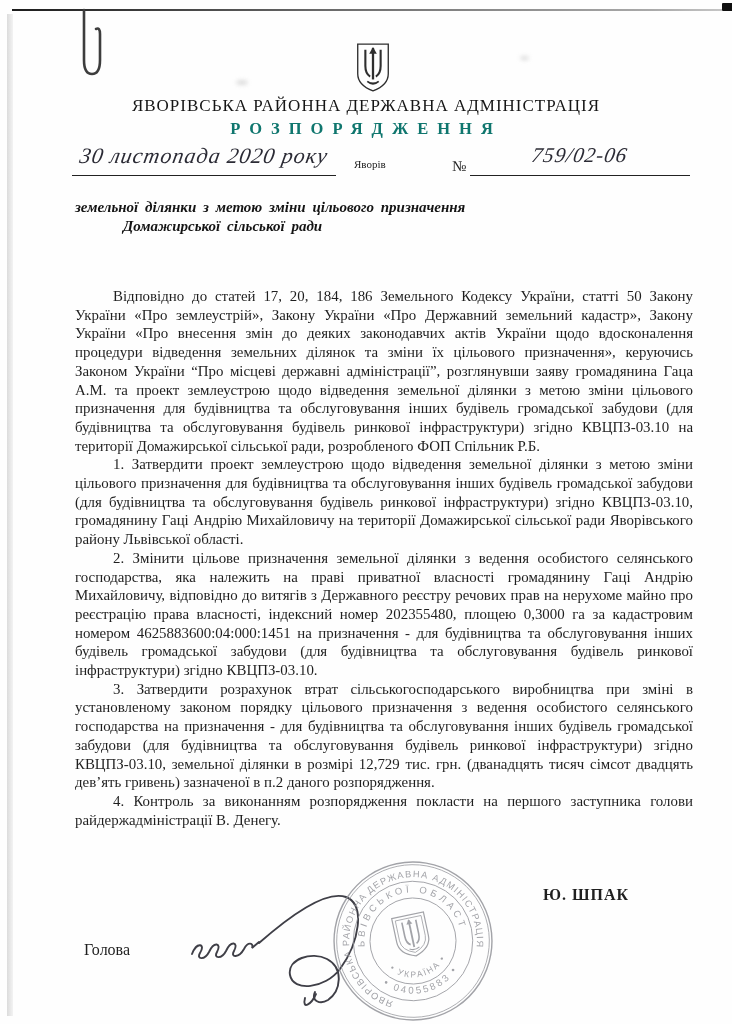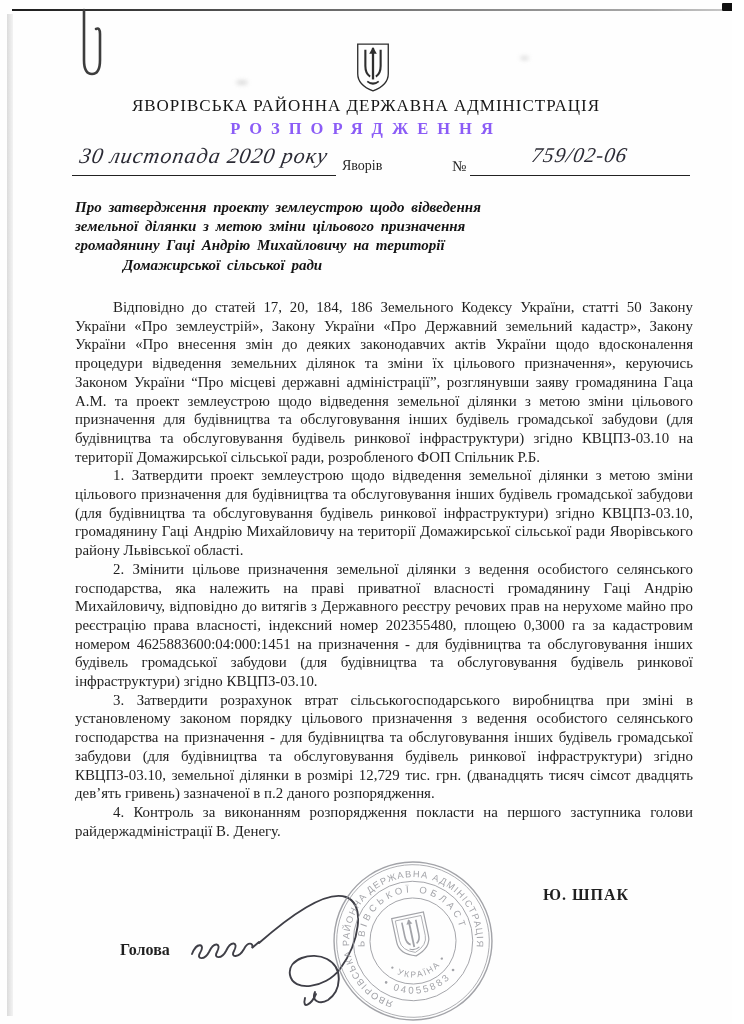--- a/index.html
+++ b/index.html
@@ -19,48 +19,48 @@
   .smudge.s1{left:236px;top:80px;width:12px;height:5px;}
   .smudge.s2{left:520px;top:56px;width:9px;height:4px;}
 
   .paperclip{position:absolute;left:60px;top:2px;}
 
   .emblem{position:absolute;left:352px;top:40px;}
 
   .org-name{position:absolute;left:0;top:96px;width:100%;text-align:center;
     font-size:17px;letter-spacing:1px;color:#151515;}
   .doc-type{position:absolute;left:0;top:119px;width:100%;text-align:center;
-    font-size:16.5px;font-weight:bold;letter-spacing:9px;color:#8b5cf6;}
+    font-size:16.5px;font-weight:bold;letter-spacing:9px;color:#0f766e;}
 
   .handwritten{
     font-style:italic;color:#2b2b35;
     transform:skewX(-10deg);display:inline-block;
     letter-spacing:1px;
   }
   .date-line{position:absolute;left:72px;top:143px;width:264px;height:32px;
     border-bottom:1.6px solid #222;text-align:center;}
   .date-line .handwritten{font-size:22px;white-space:nowrap;}
-  .place{position:absolute;left:342px;top:158px;font-size:14px;}
+  .place{position:absolute;left:354px;top:158px;font-size:11px;}
   .num-label{position:absolute;left:452px;top:158px;font-size:15px;}
   .num-line{position:absolute;left:470px;top:143px;width:220px;height:32px;
     border-bottom:1.6px solid #222;text-align:center;}
   .num-line .handwritten{font-size:21px;white-space:nowrap;}
 
   .title{position:absolute;left:75px;top:198px;width:500px;
     font-size:15px;line-height:19.2px;font-weight:bold;font-style:italic;
     word-spacing:3px;color:#141414;}
   .title .t-line{display:block;}
   .title .t-line.indent{padding-left:4px;margin-left:44px;}
 
   .bodytext{position:absolute;left:75px;top:287px;width:618px;
-    font-size:14.9px;line-height:18.7px;margin-top:11px;}
+    font-size:14.9px;line-height:18.7px;}
   .par{margin:0;text-align:justify;text-indent:38px;}
   .obligate{margin:0;font-weight:bold;text-indent:38px;font-size:15.5px;}
 
-  .sig-role{position:absolute;left:84px;top:941px;font-size:16px;font-weight:bold;margin-left:36px;}
+  .sig-role{position:absolute;left:84px;top:941px;font-size:16px;font-weight:normal;}
   .sig-name{position:absolute;left:543px;top:886px;font-size:16px;font-weight:bold;letter-spacing:1px;text-align:right;}
 
   .signature-svg{position:absolute;left:160px;top:888px;}
   .stamp-svg{position:absolute;left:330px;top:858px;}
 
   .stamp-text{font-family:"Liberation Sans", sans-serif;fill:#8f9096;stroke:none;}
 </style>
 </head>
 <body>
 
@@ -94,23 +94,21 @@
   <div class="date-line">
     <span class="handwritten">30 листопада 2020 року</span>
   </div>
   <div class="place">Яворів</div>
   <div class="num-label">№</div>
   <div class="num-line">
     <span class="handwritten">759/02-06</span>
   </div>
 
   <div class="title">
-    <span class="t-line">Про затвердження проекту землеустрою щодо відведення</span>
     <span class="t-line">земельної ділянки з метою зміни цільового призначення</span>
-    <span class="t-line">громадянину Гаці Андрію Михайловичу на території</span>
     <span class="t-line indent">Домажирської сільської ради</span>
   </div>
 
   <div class="bodytext">
     <p class="par">Відповідно до статей 17, 20, 184, 186 Земельного Кодексу України, статті 50 Закону України «Про землеустрій», Закону України «Про Державний земельний кадастр», Закону України «Про внесення змін до деяких законодавчих актів України щодо вдосконалення процедури відведення земельних ділянок та зміни їх цільового призначення», керуючись Законом України “Про місцеві державні адміністрації”, розглянувши заяву громадянина Гаца А.М. та проект землеустрою щодо відведення земельної ділянки з метою зміни цільового призначення для будівництва та обслуговування інших будівель громадської забудови (для будівництва та обслуговування будівель ринкової інфраструктури) згідно КВЦПЗ-03.10 на території Домажирської сільської ради, розробленого ФОП Спільник Р.Б.</p>
     <p class="par">1. Затвердити проект землеустрою щодо відведення земельної ділянки з метою зміни  цільового призначення для будівництва та обслуговування інших будівель громадської забудови (для будівництва та обслуговування будівель ринкової інфраструктури) згідно КВЦПЗ-03.10, громадянину Гаці Андрію Михайловичу на території Домажирської сільської ради Яворівського району Львівської області.</p>
     <p class="par">2. Змінити цільове призначення земельної ділянки з ведення особистого селянського господарства, яка належить на праві приватної власності громадянину Гаці Андрію Михайловичу, відповідно до витягів з Державного реєстру речових прав на нерухоме майно про реєстрацію права власності, індексний номер 202355480, площею 0,3000 га за кадастровим номером 4625883600:04:000:1451 на призначення - для будівництва та обслуговування інших будівель громадської забудови (для будівництва та обслуговування будівель ринкової інфраструктури) згідно КВЦПЗ-03.10.</p>
     <p class="par">3. Затвердити розрахунок втрат сільськогосподарського виробництва при зміні в установленому законом порядку цільового призначення з ведення особистого селянського господарства на призначення - для будівництва та обслуговування інших будівель громадської забудови (для будівництва та обслуговування будівель ринкової інфраструктури) згідно КВЦПЗ-03.10, земельної ділянки в розмірі 12,729 тис. грн. (дванадцять тисяч сімсот двадцять дев’ять  гривень) зазначеної в п.2 даного розпорядження.</p>
     <p class="par">4. Контроль за виконанням розпорядження покласти на першого заступника голови  райдержадміністрації В. Денегу.</p>
   </div>

